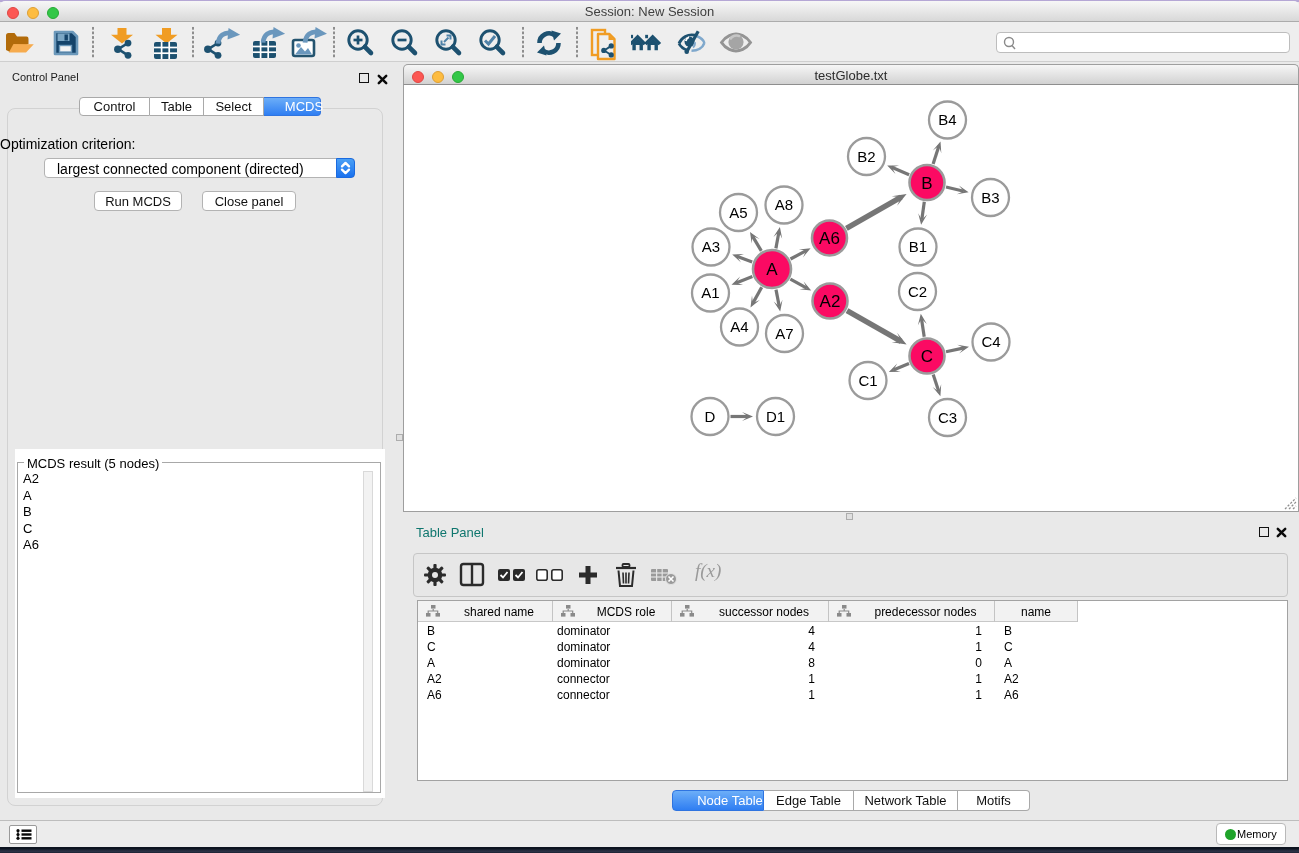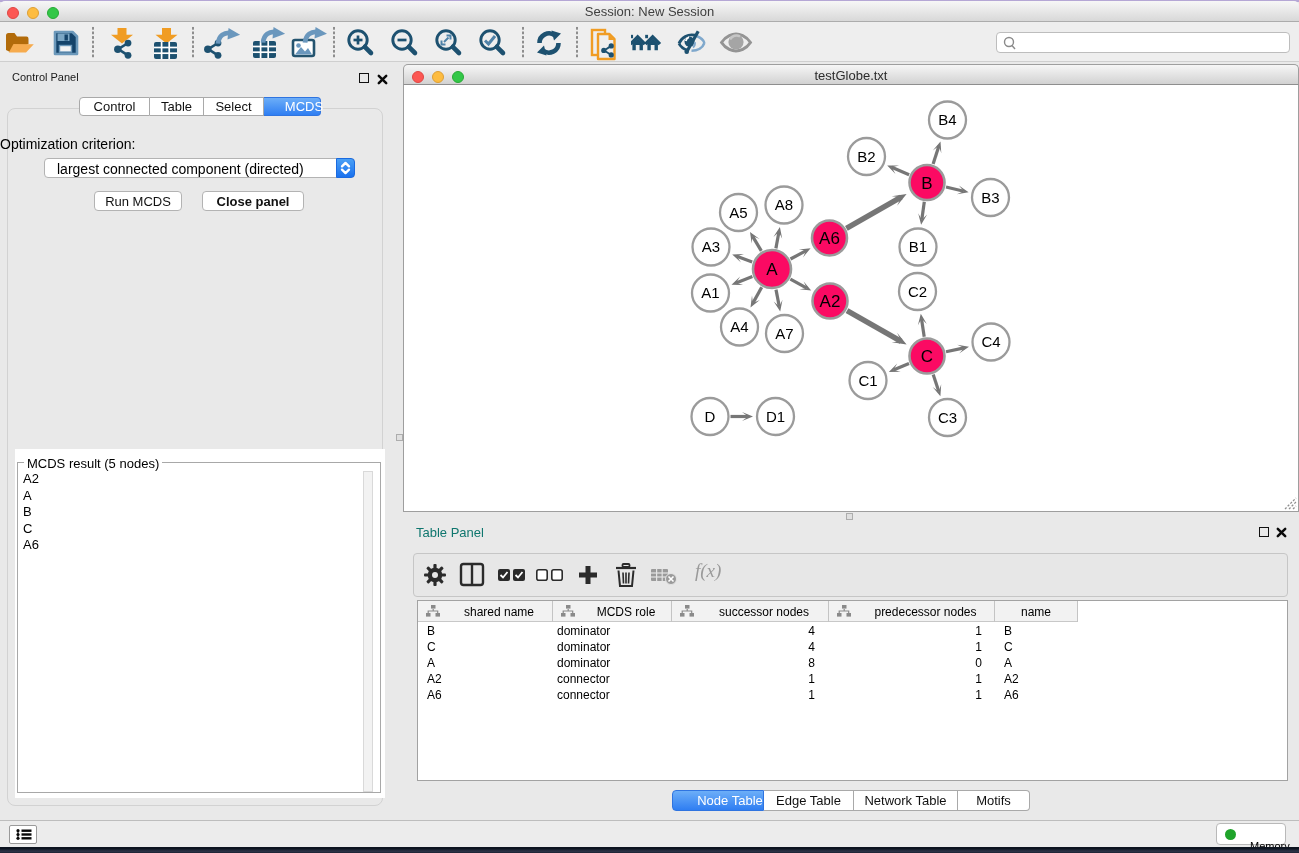--- a/index.html
+++ b/index.html
@@ -260,21 +260,21 @@
   <div id="dropdown">
     <div class="dtext">largest connected component (directed)</div>
     <div class="stepper"><svg width="17" height="18">
             <g fill="none" stroke="#fff" stroke-width="2.3" stroke-linecap="round" stroke-linejoin="round">
               <path d="M5,7.4 L8.5,3.9 L12,7.4"></path>
               <path d="M5,10.6 L8.5,14.1 L12,10.6"></path>
             </g>
           </svg></div>
   </div>
   <div class="btn" style="left:94px;top:129px;width:88px;height:20px;">Run MCDS</div>
-  <div class="btn" style="left:202px;top:129px;width:102px;height:20px;font-weight:bold;">Close panel</div>
+  <div class="btn" style="left:202px;top:129px;width:94px;height:20px;">Close panel</div>
   <div id="mcdswrap">
         <div id="mcdsbox">
     <div class="gtitle">MCDS result (5 nodes)</div>
     <div id="mcdslist">
             <div>A2</div>
             <div>A</div>
             <div>B</div>
             <div>C</div>
             <div>A6</div>
           </div>
@@ -555,17 +555,17 @@
             <circle cx="8" cy="12.3" r="1.6"></circle>
             <rect x="7.5" y="4.7" width="1" height="7.6"></rect>
             <rect x="11.5" y="3.5" width="10" height="2.4"></rect>
             <rect x="11.5" y="7.3" width="10" height="2.4"></rect>
             <rect x="11.5" y="11.1" width="10" height="2.4"></rect>
           </g>
         </svg>
   </div>
   <div id="membtn">
         <span style="position:absolute;left:8px;top:5px;width:11px;height:11px;border-radius:50%;background:#1fa32a;"></span>
-        <span style="position:absolute;left:33px;top:4px;margin-top:12px;">Memory</span>
+        <span style="position:absolute;left:20px;top:4px;">Memory</span>
       </div>
 </div>
 <div id="bottomstrip" class="abs"></div>
 </div>
 
 </body></html>

